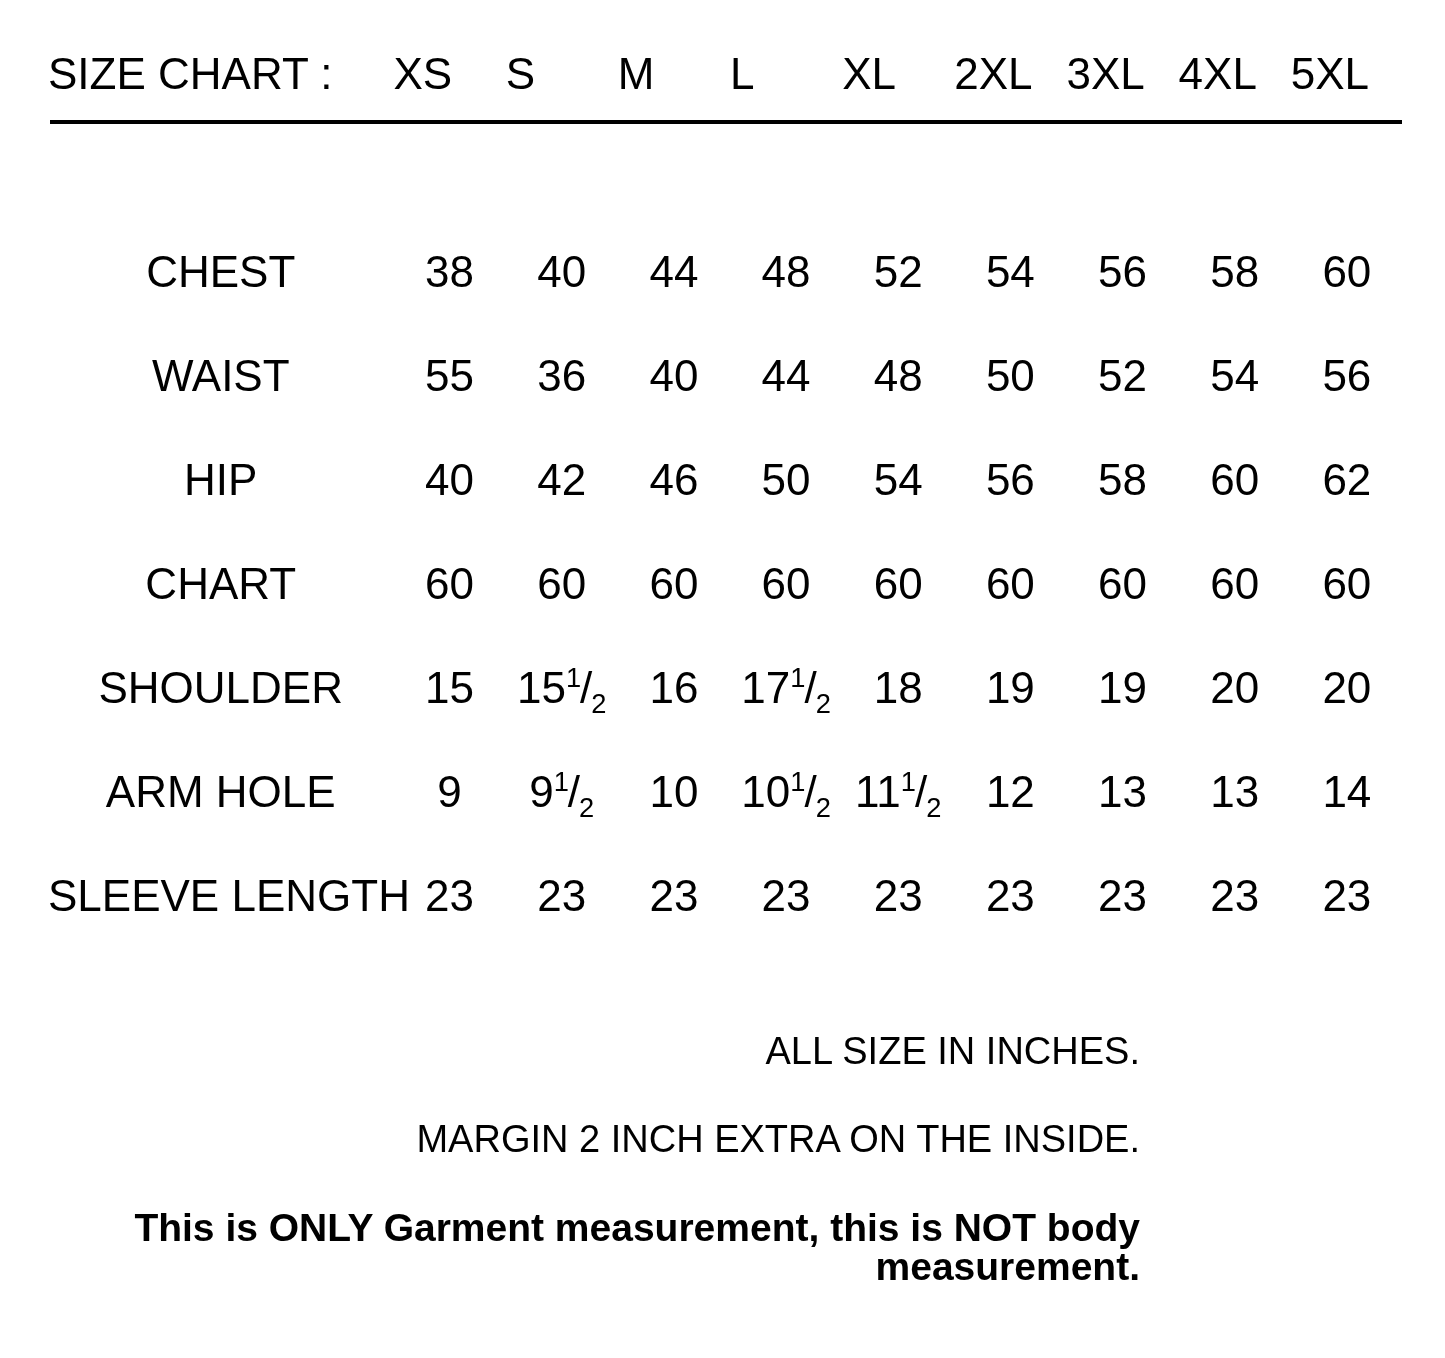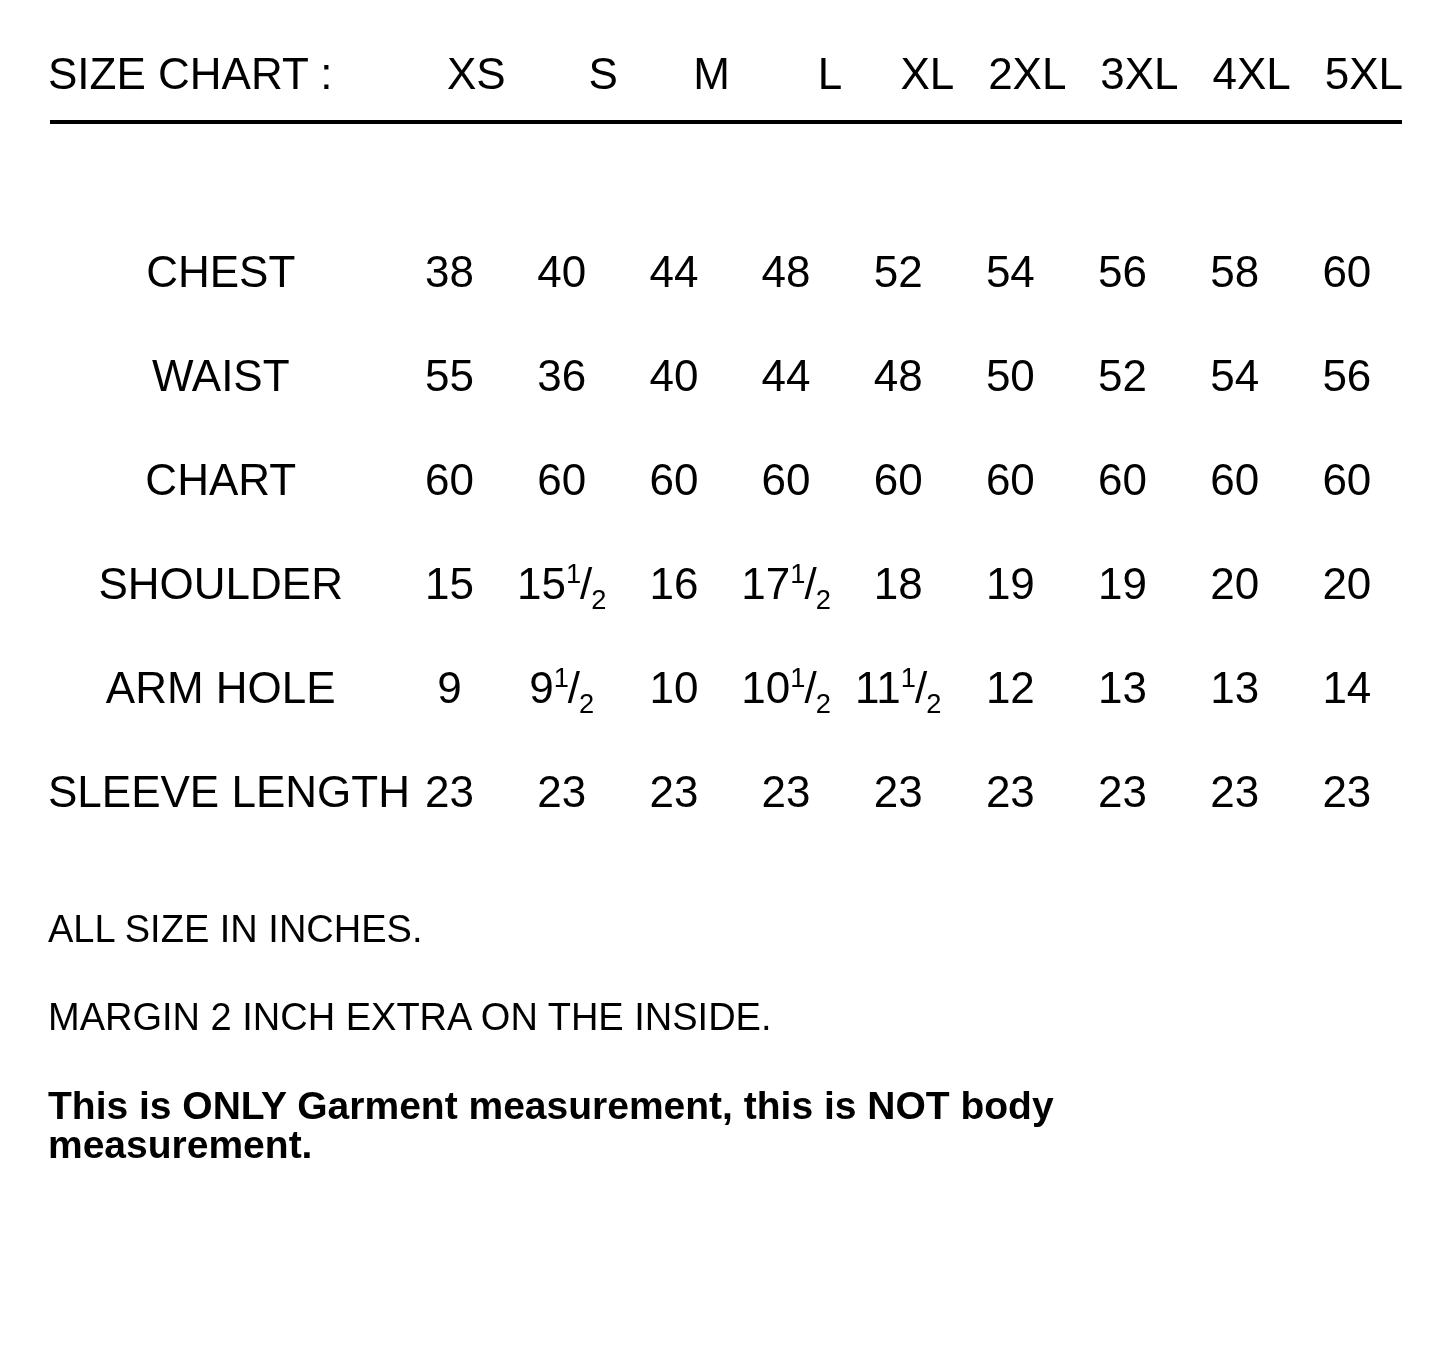--- a/index.html
+++ b/index.html
@@ -34,21 +34,21 @@
     font-weight: normal;
     font-size: 44px;
     line-height: 1.0;
     white-space: nowrap;
   }
 
   
   thead th {
     height: 92px;
     vertical-align: middle;
-    text-align: right;
+    text-align: left;
     font-size: 44px;
   }
   thead th.row-label-head {
     text-align: left;
     width: 345px;
   }
 
   
   .rule-row td {
     padding: 0;
@@ -96,21 +96,22 @@
     font-size: 1em;
   }
   .frac sub {
     font-size: 0.62em;
     vertical-align: sub;
     line-height: 0;
     margin: 0 0 0 -1px;
   }
 
   .notes {
-    margin-top: 66px;
+    margin-top: 84px;
+    text-align: right;
   }
   .note {
     font-size: 38px;
     line-height: 1.0;
     margin-bottom: 50px;
   }
   .note.bold {
     font-weight: bold;
     font-size: 39px;
     margin-bottom: 0;
@@ -177,20 +178,32 @@
         <td>36</td>
         <td>40</td>
         <td>44</td>
         <td>48</td>
         <td>50</td>
         <td>52</td>
         <td>54</td>
         <td>56</td>
       </tr>
 
+      <tr>
+        <td class="row-label">HIP</td>
+        <td>40</td>
+        <td>42</td>
+        <td>46</td>
+        <td>50</td>
+        <td>54</td>
+        <td>56</td>
+        <td>58</td>
+        <td>60</td>
+        <td>62</td>
+      </tr>
 
       <tr>
         <td class="row-label">CHART</td>
         <td>60</td>
         <td>60</td>
         <td>60</td>
         <td>60</td>
         <td>60</td>
         <td>60</td>
         <td>60</td>

